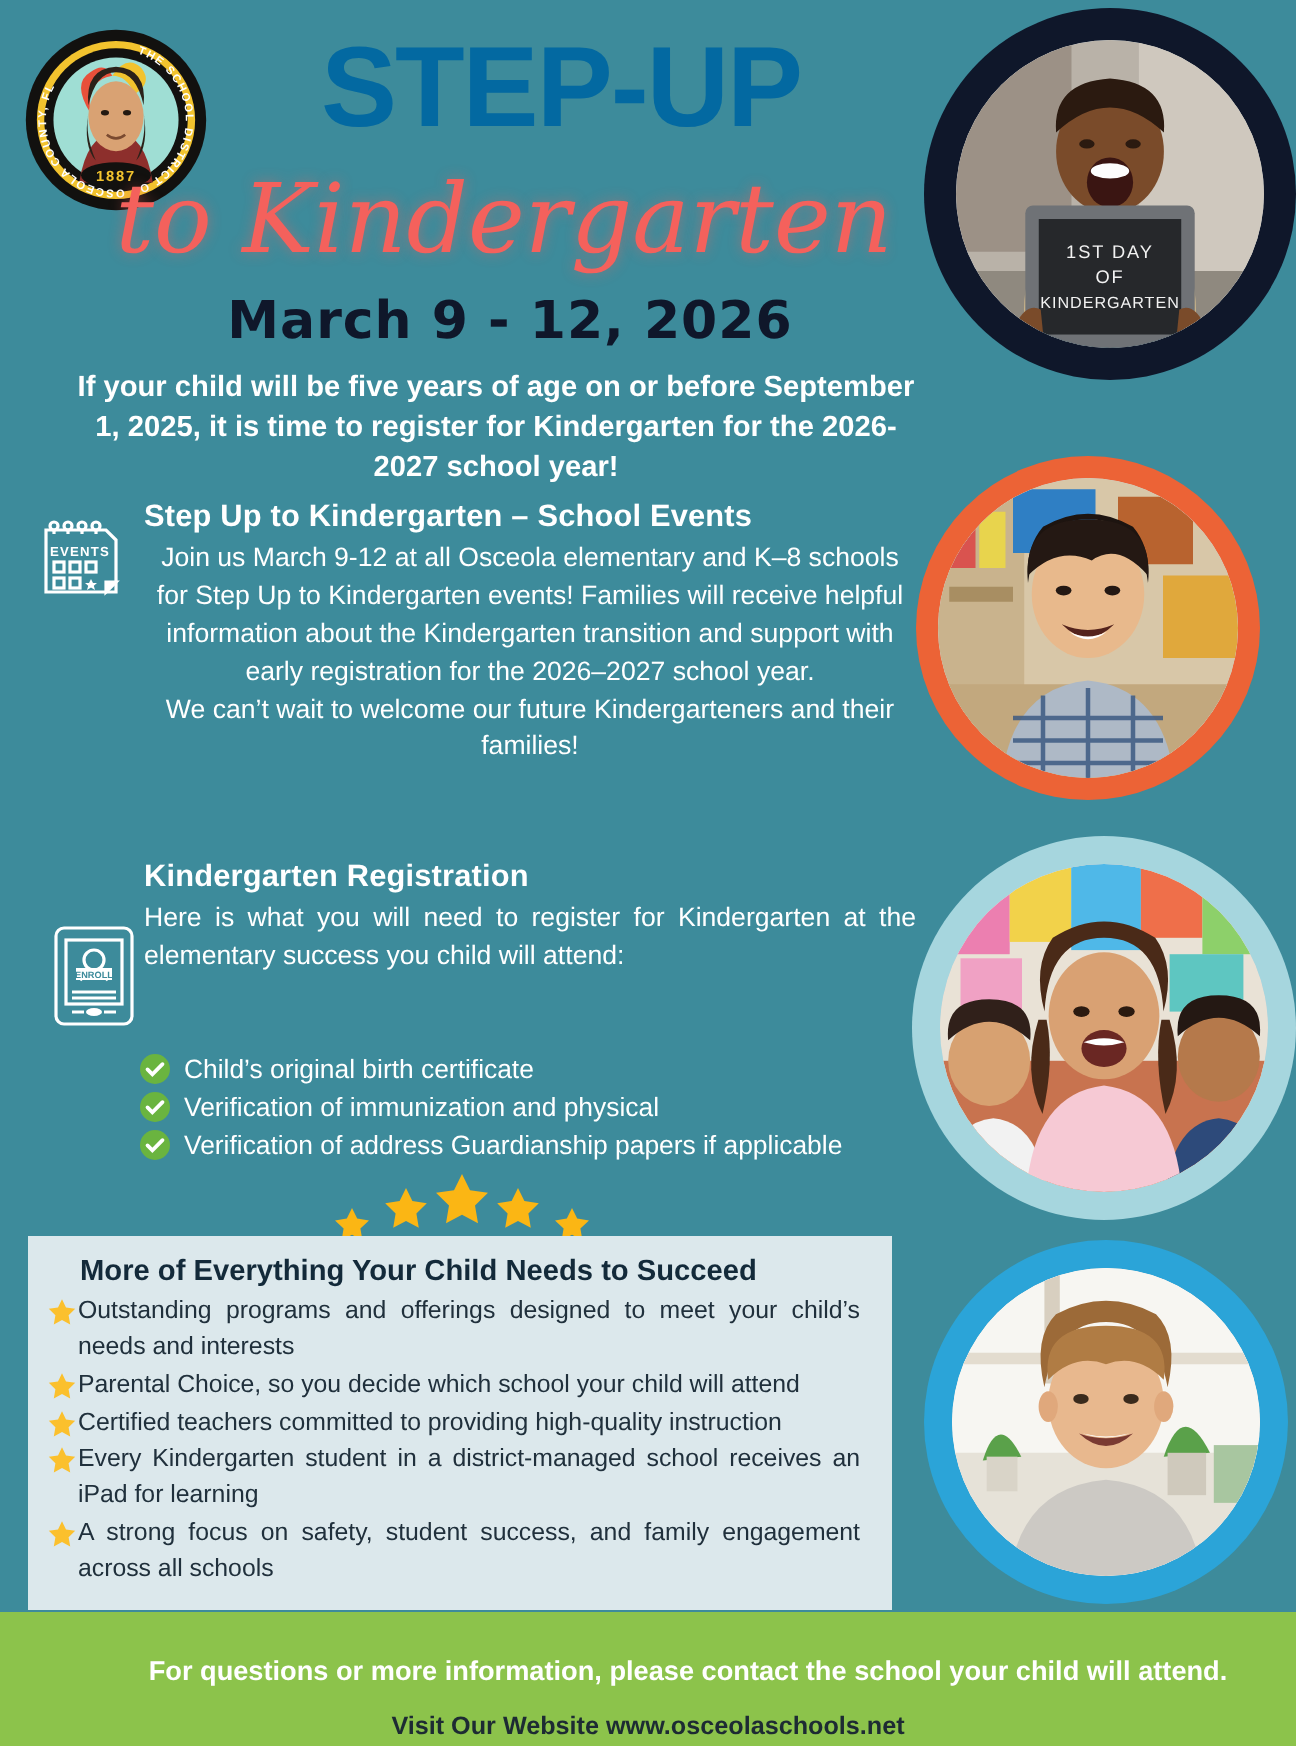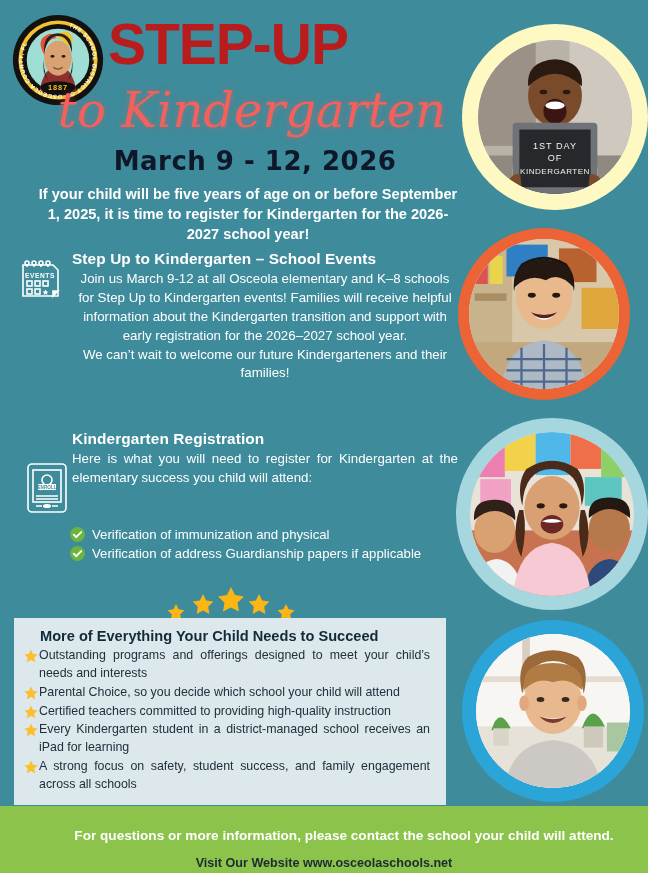--- a/index.html
+++ b/index.html
@@ -32,22 +32,22 @@
     overflow: hidden;
     box-sizing: border-box;
   }
   .photo .inner {
     position: absolute;
     border-radius: 50%;
     overflow: hidden;
     background: #cfd6d8;
   }
   .photo-1 {
-    left: 462px; top: 24px; width: 186px; height: 186px;
-    background: #fef9c3;
+    left: 462px; top: 4px; width: 186px; height: 186px;
+    background: #0f172a;
   }
   .photo-1 .inner { left: 16px; top: 16px; right: 16px; bottom: 16px; }
   .photo-2 {
     left: 458px; top: 228px; width: 172px; height: 172px;
     background: #ec6336;
   }
   .photo-2 .inner { left: 11px; top: 11px; right: 11px; bottom: 11px; }
   .photo-3 {
     left: 456px; top: 418px; width: 192px; height: 192px;
     background: #a6d6de;
@@ -64,24 +64,25 @@
   
   .logo {
     position: absolute;
     left: 12px; top: 14px;
     width: 92px; height: 92px;
   }
   .title-step {
     position: absolute;
     left: 108px; top: 16px;
     width: 345px;
+    text-align: center;
     font-size: 57px;
     font-weight: bold;
     letter-spacing: -1px;
-    color: #b91c1c;
+    color: #0369a1;
     line-height: 1;
     font-family: "Liberation Sans", sans-serif;
   }
   .title-script {
     position: absolute;
     left: 52px; top: 86px;
     width: 400px;
     text-align: center;
     font-size: 48px;
     color: #f4615c;
@@ -471,20 +472,29 @@
   </div>
 
   <div class="checklist">
     <div class="check-row">
       <span class="check-icon">
         <svg viewBox="0 0 16 16" width="15" height="15">
             <circle cx="8" cy="8" r="8" fill="#6ab43f"></circle>
             <path d="M4 8.2 l2.6 2.6 L12 5.4" stroke="#ffffff" stroke-width="2" fill="none" stroke-linecap="round"></path>
           </svg>
       </span>
+      <span class="check-label">Child’s original birth certificate</span>
+    </div>
+    <div class="check-row">
+      <span class="check-icon">
+        <svg viewBox="0 0 16 16" width="15" height="15">
+            <circle cx="8" cy="8" r="8" fill="#6ab43f"></circle>
+            <path d="M4 8.2 l2.6 2.6 L12 5.4" stroke="#ffffff" stroke-width="2" fill="none" stroke-linecap="round"></path>
+          </svg>
+      </span>
       <span class="check-label">Verification of immunization and physical</span>
     </div>
     <div class="check-row">
       <span class="check-icon">
         <svg viewBox="0 0 16 16" width="15" height="15">
             <circle cx="8" cy="8" r="8" fill="#6ab43f"></circle>
             <path d="M4 8.2 l2.6 2.6 L12 5.4" stroke="#ffffff" stroke-width="2" fill="none" stroke-linecap="round"></path>
           </svg>
       </span>
       <span class="check-label">Verification of address Guardianship papers if applicable</span>

